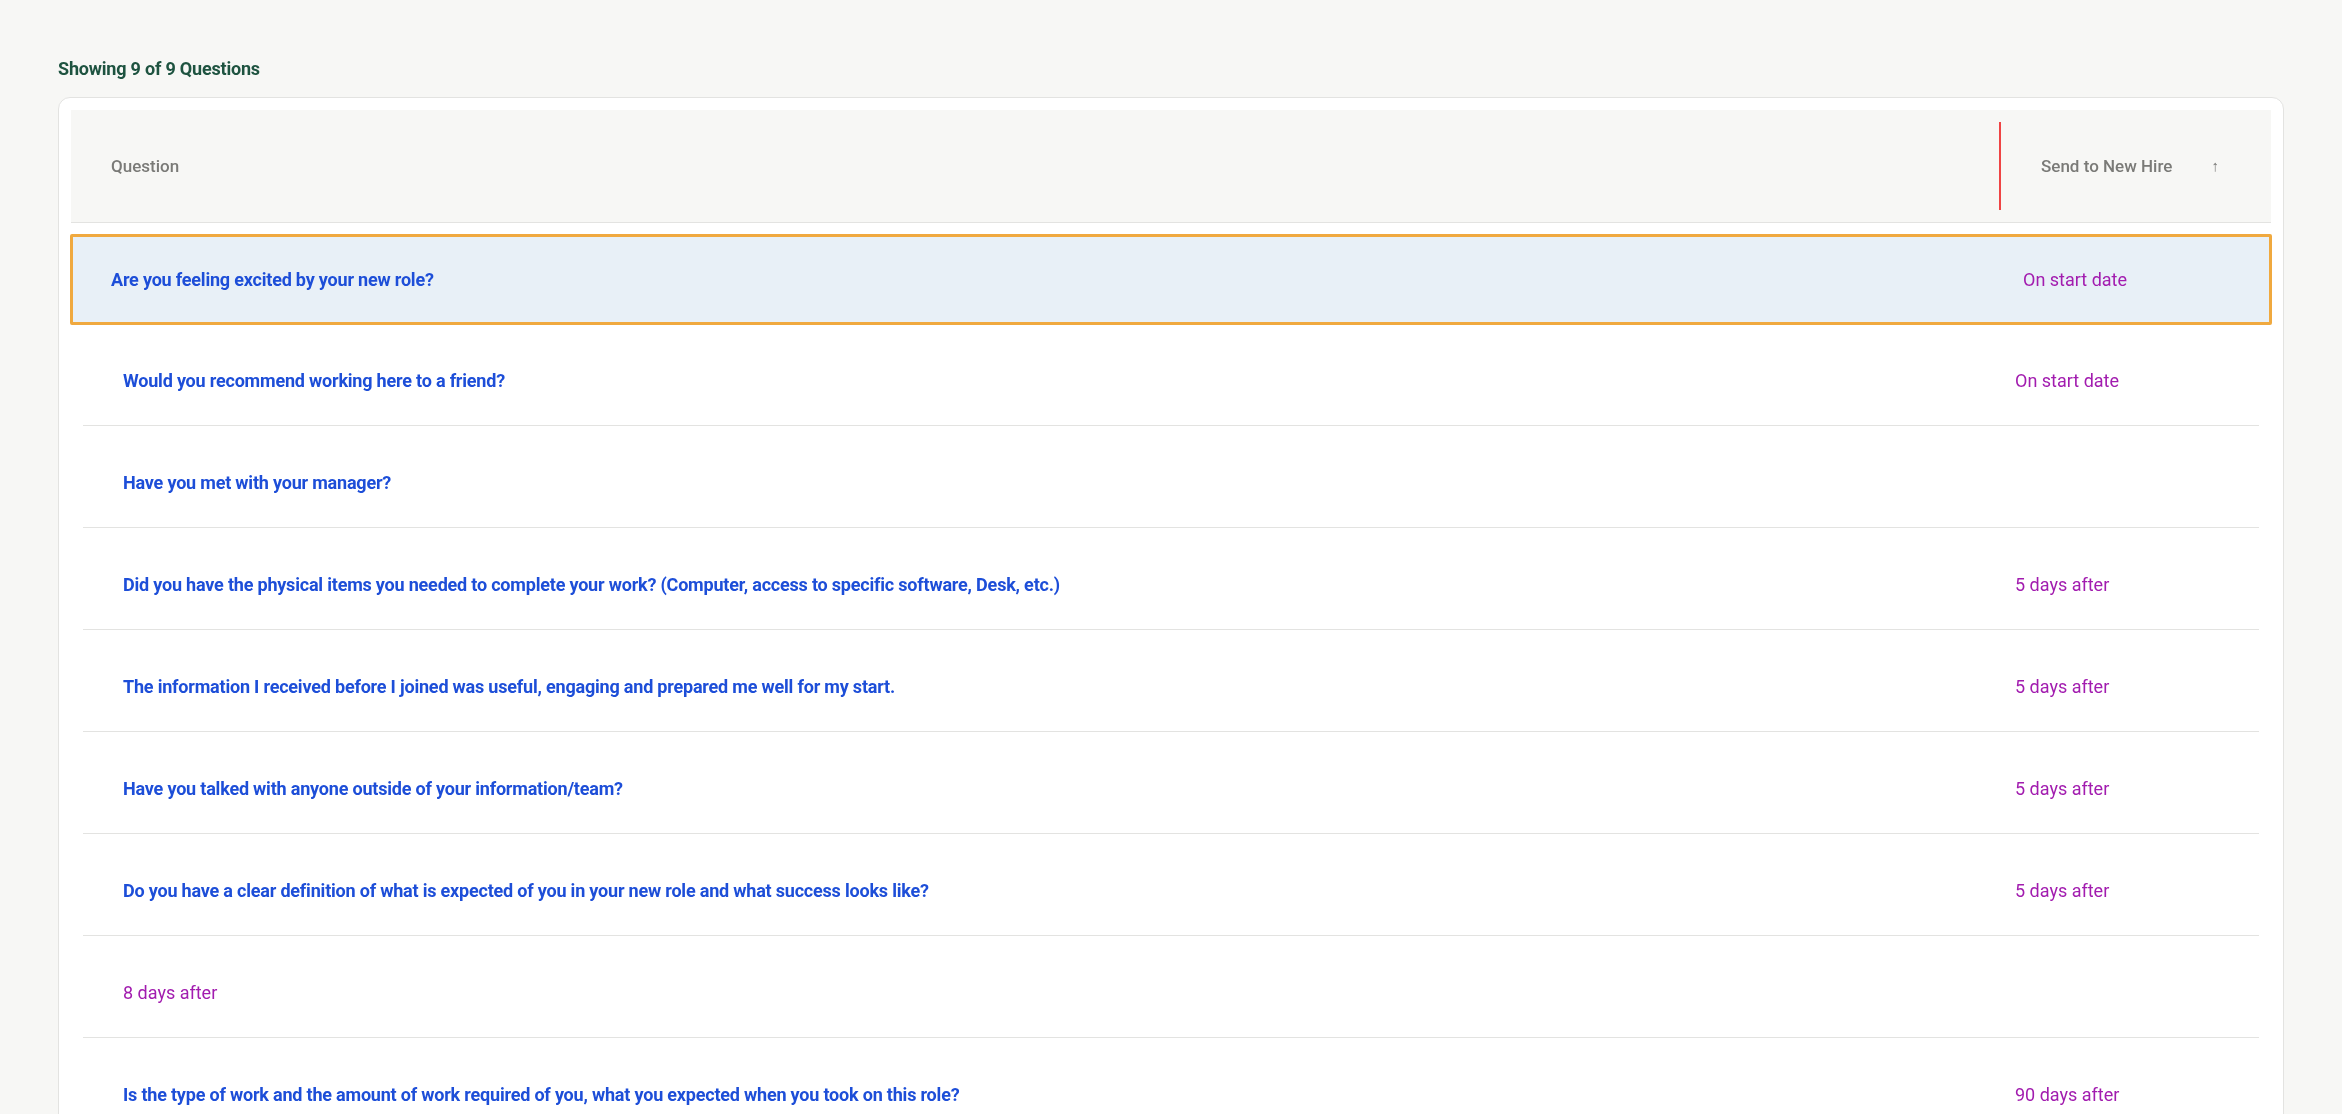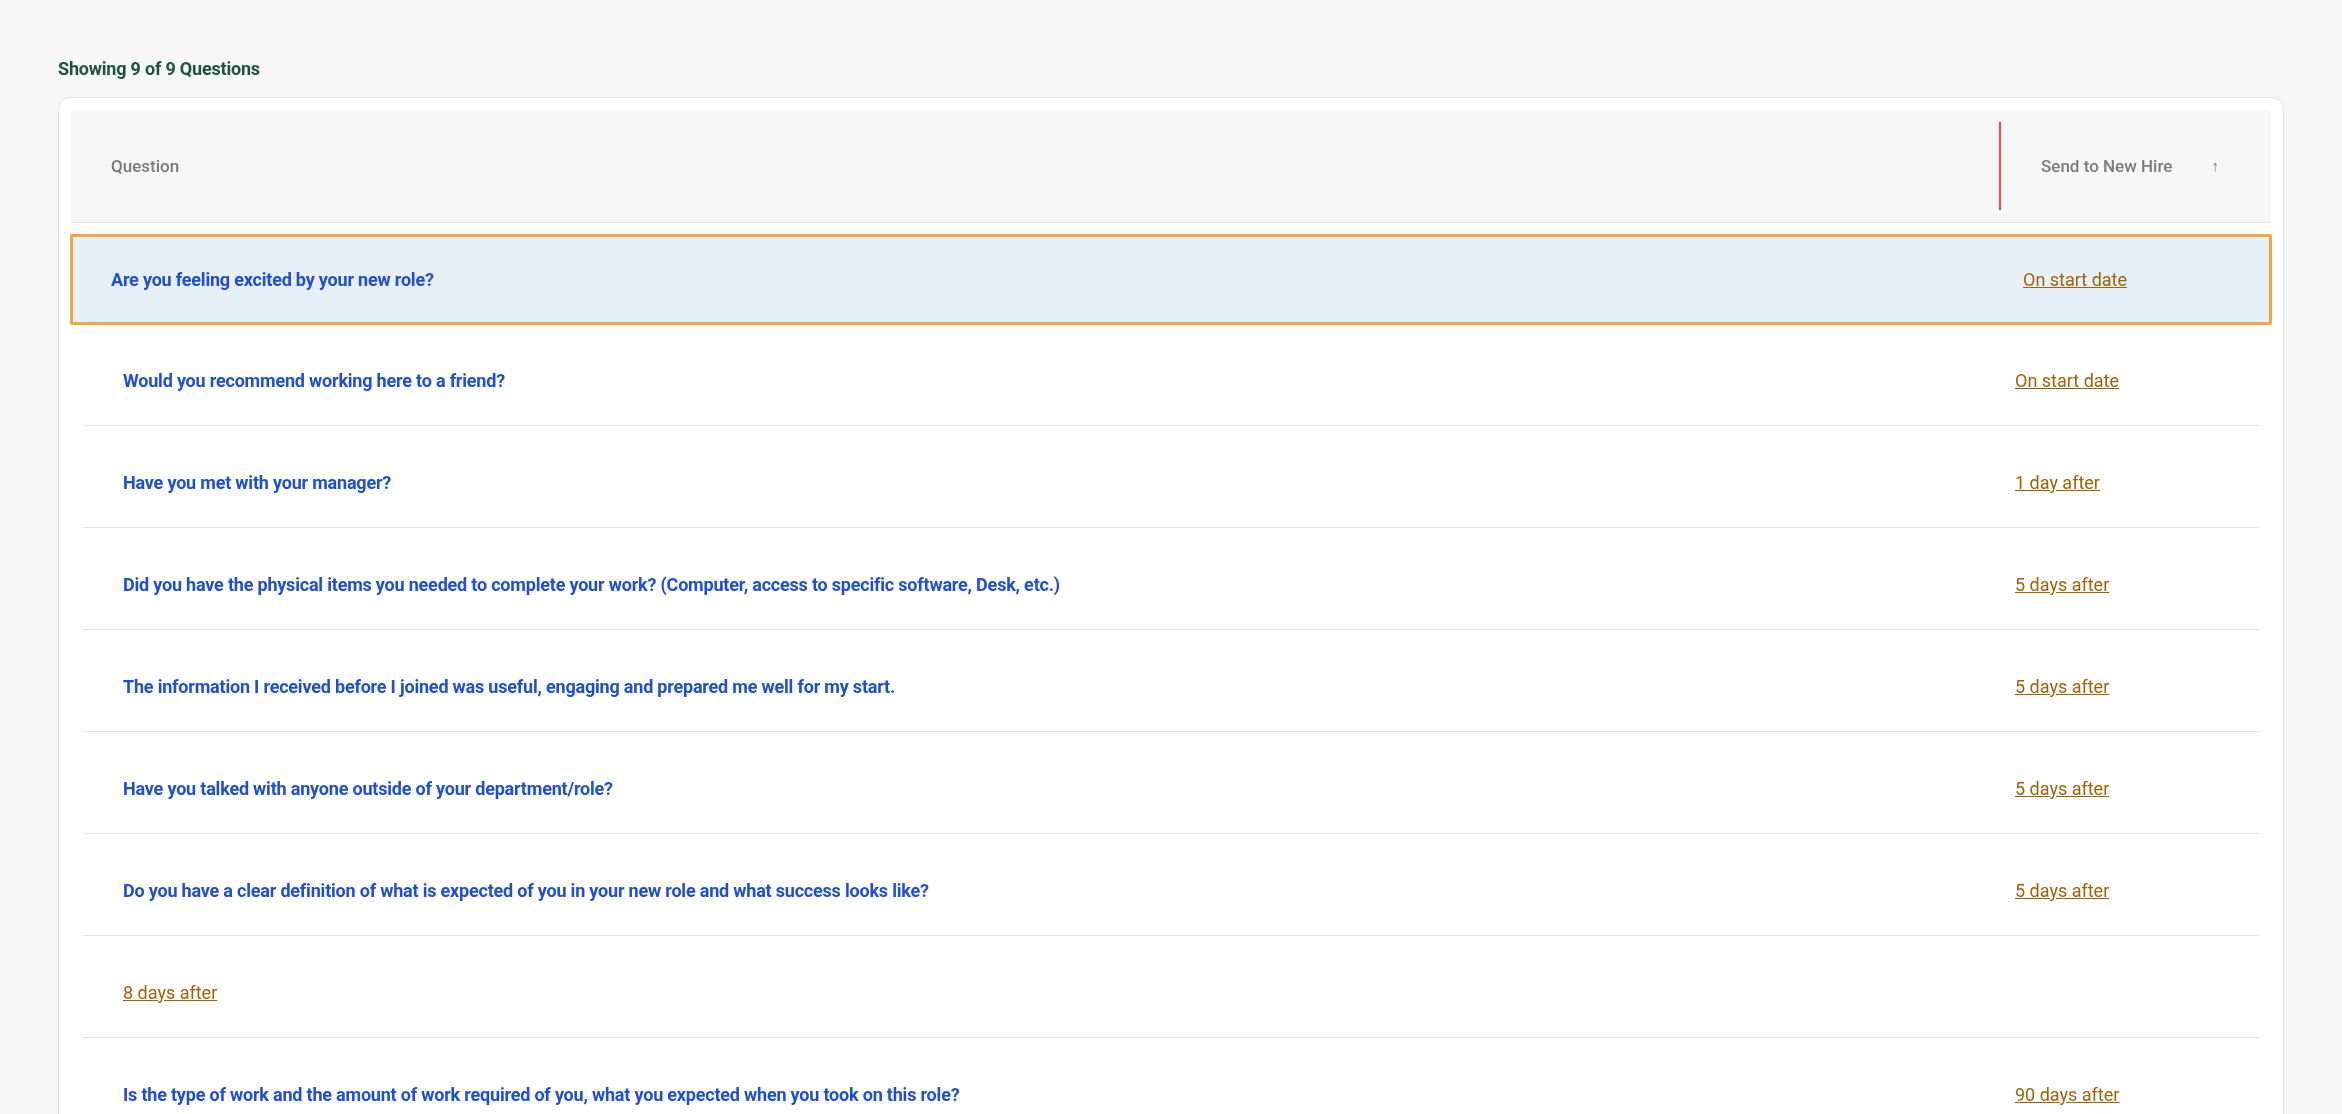--- a/index.html
+++ b/index.html
@@ -64,24 +64,23 @@
     .table-row .cell {
       padding: 22px 28px;
       font-size: 18px;
     }
     .table-row .cell.col-question {
       color: #1d4ed8;
       font-weight: 700;
       letter-spacing: -0.2px;
     }
     .table-row .cell.col-send {
-      color: #a16207;
+      color: #a21caf;
       font-weight: 400;
       border-left: none;
-      text-decoration: underline;
     }
     .table-row.highlighted {
       background: #e8f0f7;
       position: relative;
       border: 3px solid #f0a93f;
       border-radius: 2px;
       margin: -1px;
     }
     .table-row.highlighted .cell {
       padding: 20px 26px;
@@ -104,32 +103,31 @@
       <div class="table-row highlighted">
         <div class="cell col-question">Are you feeling excited by your new role?</div>
         <div class="cell col-send">On start date</div>
       </div>
       <div class="table-row">
         <div class="cell col-question">Would you recommend working here to a friend?</div>
         <div class="cell col-send">On start date</div>
       </div>
       <div class="table-row">
         <div class="cell col-question">Have you met with your manager?</div>
-        <div class="cell col-send">1 day after</div>
       </div>
       <div class="table-row">
         <div class="cell col-question">Did you have the physical items you needed to complete your work? (Computer, access to specific software, Desk, etc.)</div>
         <div class="cell col-send">5 days after</div>
       </div>
       <div class="table-row">
         <div class="cell col-question">The information I received before I joined was useful, engaging and prepared me well for my start.</div>
         <div class="cell col-send">5 days after</div>
       </div>
       <div class="table-row">
-        <div class="cell col-question">Have you talked with anyone outside of your department/role?</div>
+        <div class="cell col-question">Have you talked with anyone outside of your information/team?</div>
         <div class="cell col-send">5 days after</div>
       </div>
       <div class="table-row">
         <div class="cell col-question">Do you have a clear definition of what is expected of you in your new role and what success looks like?</div>
         <div class="cell col-send">5 days after</div>
       </div>
       <div class="table-row">
         <div class="cell col-send">8 days after</div>
       </div>
       <div class="table-row">

